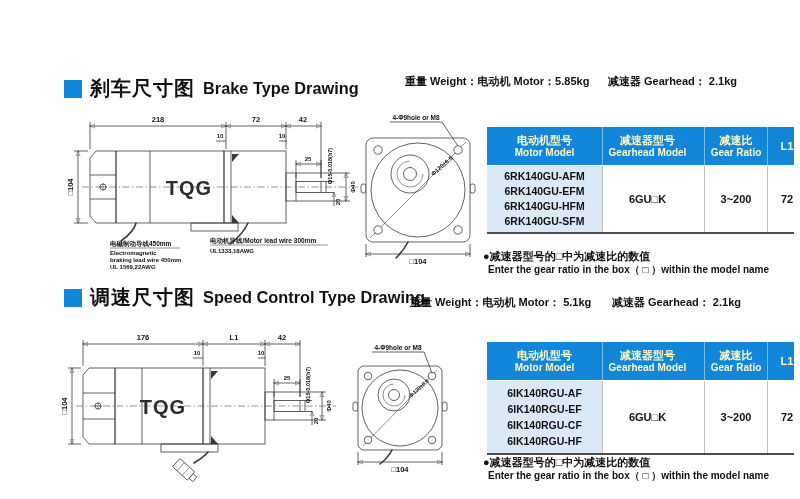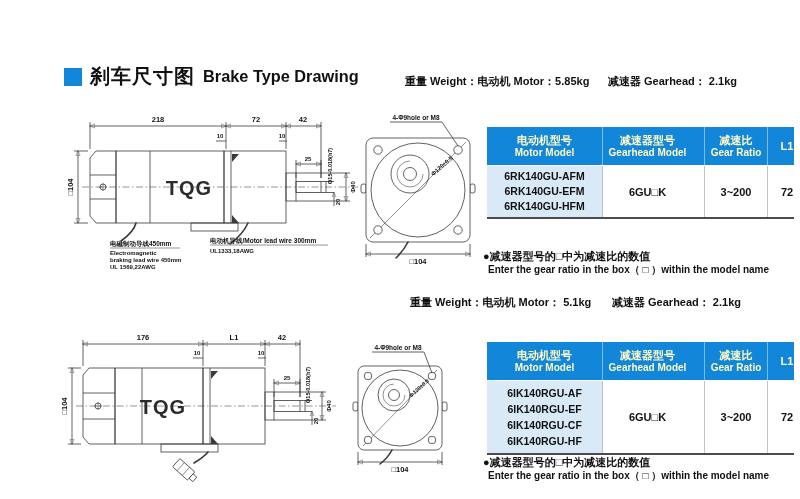--- a/index.html
+++ b/index.html
@@ -50,21 +50,21 @@
   svg .lbl { font-size:6.5px; }
   svg .logo { font-size:20px; letter-spacing:1px; fill:#2b2b2b; }
   svg .cl { stroke-dasharray:7 2.5 1.5 2.5; stroke-width:.55; }
   svg .tri { fill:#3a3a3a; stroke:none; }
 </style>
 </head>
 <body>
 
 <div class="page">
 
-  <div class="sec-title" style="left:64px; top:66px;">
+  <div class="sec-title" style="left:64px; top:78px;">
     <div class="sq"></div>
     <div class="t-zh">刹车尺寸图</div>
     <div class="t-en">Brake Type Drawing</div>
   </div>
   <div class="weights" style="left:405px; top:74px;">重量 Weight：电动机 Motor：5.85kg</div>
   <div class="weights" style="left:608px; top:74px;">减速器 Gearhead： 2.1kg</div>
 
   <svg class="drw" style="left:58px; top:106px;" width="425" height="180" viewBox="0 0 425 180">
     <defs>
       <marker id="ar" viewBox="0 0 10 10" refX="9" refY="5" markerWidth="6.5" markerHeight="6.5" orient="auto-start-reverse">
@@ -189,31 +189,37 @@
       </div>
       <div class="st-hc c4">
         <span class="hzh">L1</span>
       </div>
     </div>
     <div class="st-body">
       <div class="st-c1 c1">
         <span class="model">6RK140GU-AFM</span>
         <span class="model">6RK140GU-EFM</span>
         <span class="model">6RK140GU-HFM</span>
+        <span class="model">6RK140GU-SFM</span>
       </div>
       <div class="st-cv c2">6GU□K</div>
       <div class="st-cv c3">3~200</div>
       <div class="st-cv c4">72</div>
     </div>
   </div>
   <div class="note" style="left:483px; top:250px;">
     <div class="nzh">●减速器型号的□中为减速比的数值</div>
     <div class="nen">Enter the gear ratio in the box（ □ ）within the model name</div>
   </div>
 
+  <div class="sec-title" style="left:64px; top:287px;">
+    <div class="sq"></div>
+    <div class="t-zh">调速尺寸图</div>
+    <div class="t-en">Speed Control Type Drawing</div>
+  </div>
   <div class="weights" style="left:410px; top:295px;">重量 Weight：电动机 Motor： 5.1kg</div>
   <div class="weights" style="left:612px; top:295px;">减速器 Gearhead： 2.1kg</div>
 
   <svg class="drw" style="left:58px; top:326px;" width="425" height="171" viewBox="0 0 425 171">
     <g class="thin">
       <line x1="25" y1="40" x2="25" y2="14"></line>
         <line x1="145" y1="40" x2="145" y2="14"></line>
       <line x1="207" y1="40" x2="207" y2="14"></line>
         <line x1="242" y1="71" x2="242" y2="14"></line>
       <line x1="25" y1="18" x2="145" y2="18" marker-start="url(#ar)" marker-end="url(#ar)"></line>

